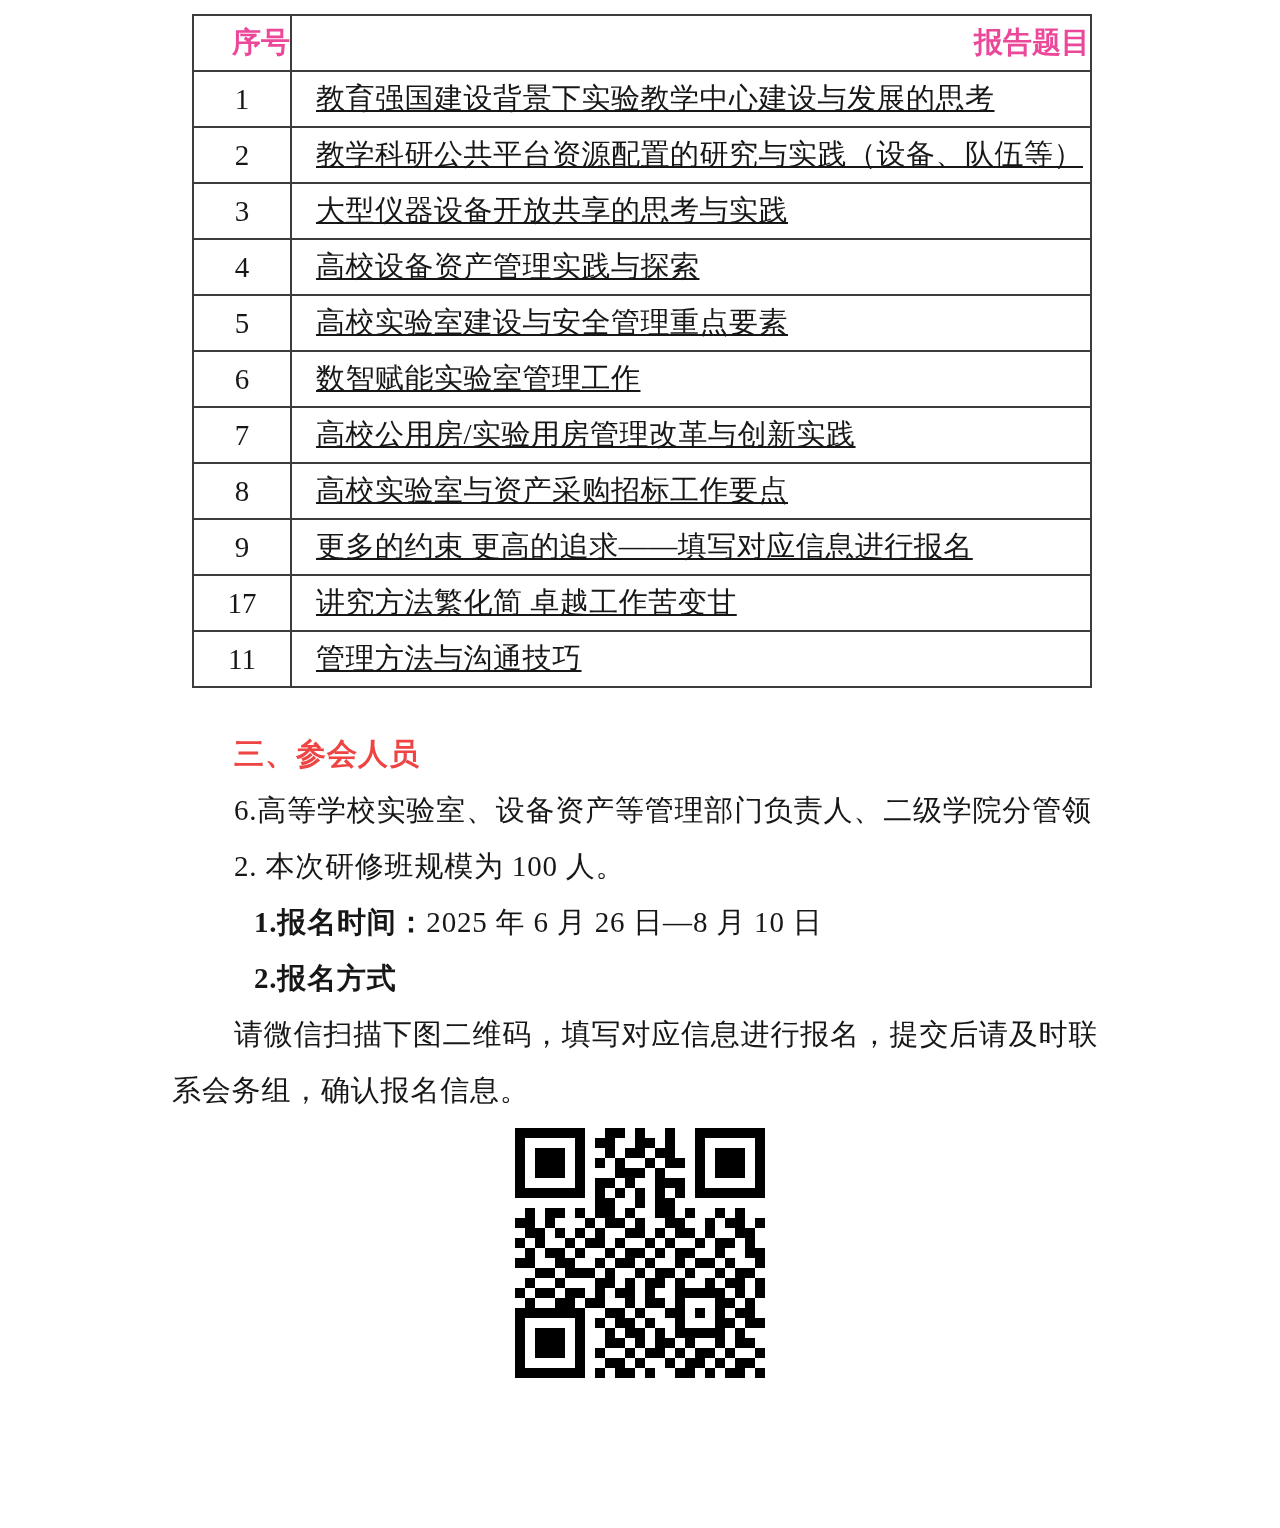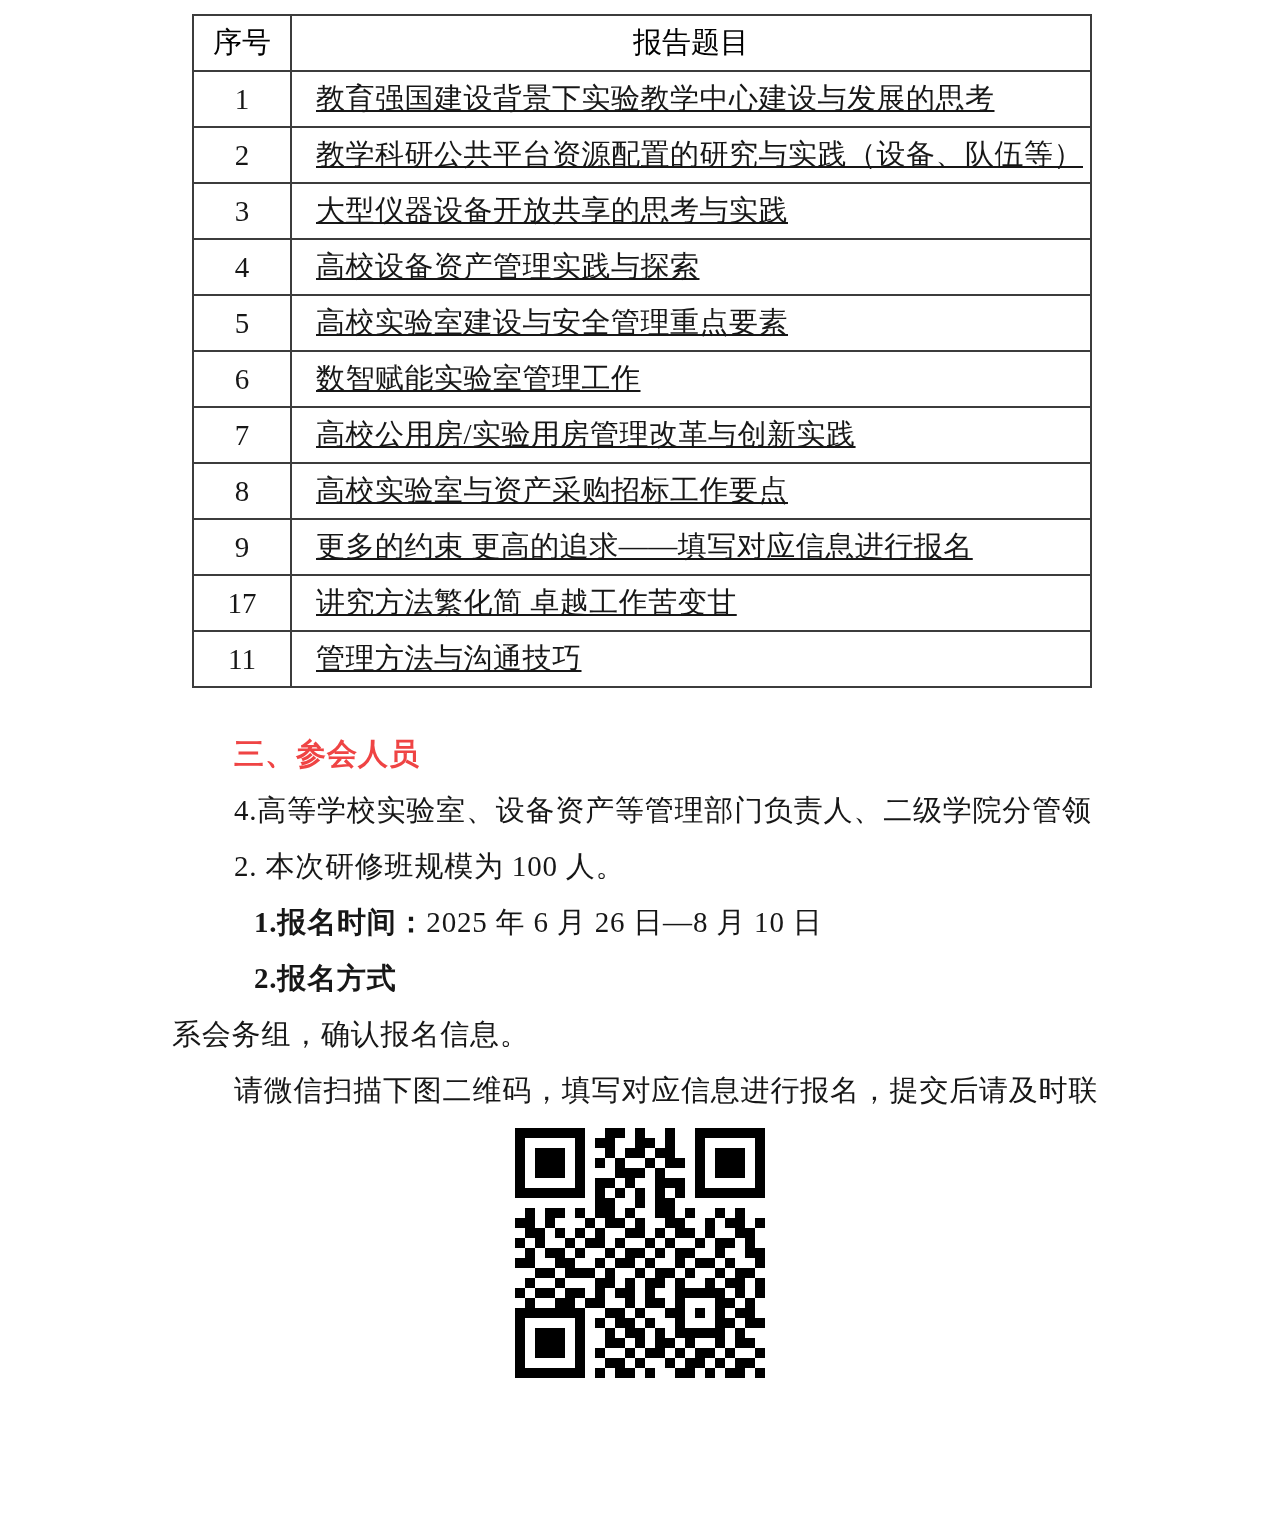--- a/index.html
+++ b/index.html
@@ -23,23 +23,23 @@
     table-layout: fixed;
   }
   table.report-table th,
   table.report-table td {
     border: 2px solid #3c3c3c;
     font-size: 29px;
     height: 56px;
     vertical-align: middle;
   }
   table.report-table th {
-    font-weight: normal;
-    text-align: center;
-    color: #000000;
+    font-weight: bold;
+    text-align: right;
+    color: #ec4899;
   }
   td.cell-num { text-align: center; font-family: "Liberation Serif", serif; }
   td.cell-title { text-align: left; padding-left: 24px; letter-spacing: 0.5px; text-decoration: underline; }
   col.col-num { width: 98px; }
   
   .section-heading {
     font-family: "Liberation Sans", "DejaVu Sans", sans-serif;
     font-weight: bold;
     font-size: 30px;
     line-height: 56px;
@@ -131,28 +131,28 @@
         </tr>
       <tr>
           <td class="cell-num">11</td>
           <td class="cell-title">管理方法与沟通技巧</td>
         </tr>
     </tbody>
   </table>
 
   <div class="section-heading h3">三、参会人员</div>
 
-  <p class="para indent">4.高等学校实验室、设备资产等管理部门负责人、二级学院分管领</p>
+  <p class="para indent">6.高等学校实验室、设备资产等管理部门负责人、二级学院分管领</p>
   <p class="para indent">2. 本次研修班规模为 100 人。</p>
 
 
   <p class="para indent"><span class="bold-label">1.报名时间：</span><span>2025 年 6 月 26 日—8 月 10 日</span></p>
   <p class="para indent bold-label">2.报名方式</p>
+  <p class="para indent">请微信扫描下图二维码，填写对应信息进行报名，提交后请及时联</p>
   <p class="para flush">系会务组，确认报名信息。</p>
-  <p class="para indent">请微信扫描下图二维码，填写对应信息进行报名，提交后请及时联</p>
 
   <div class="qr-wrap">
       <div class="qm dark"></div>
       <div class="qm dark"></div>
       <div class="qm dark"></div>
       <div class="qm dark"></div>
       <div class="qm dark"></div>
       <div class="qm dark"></div>
       <div class="qm dark"></div>
       <div class="qm"></div>

